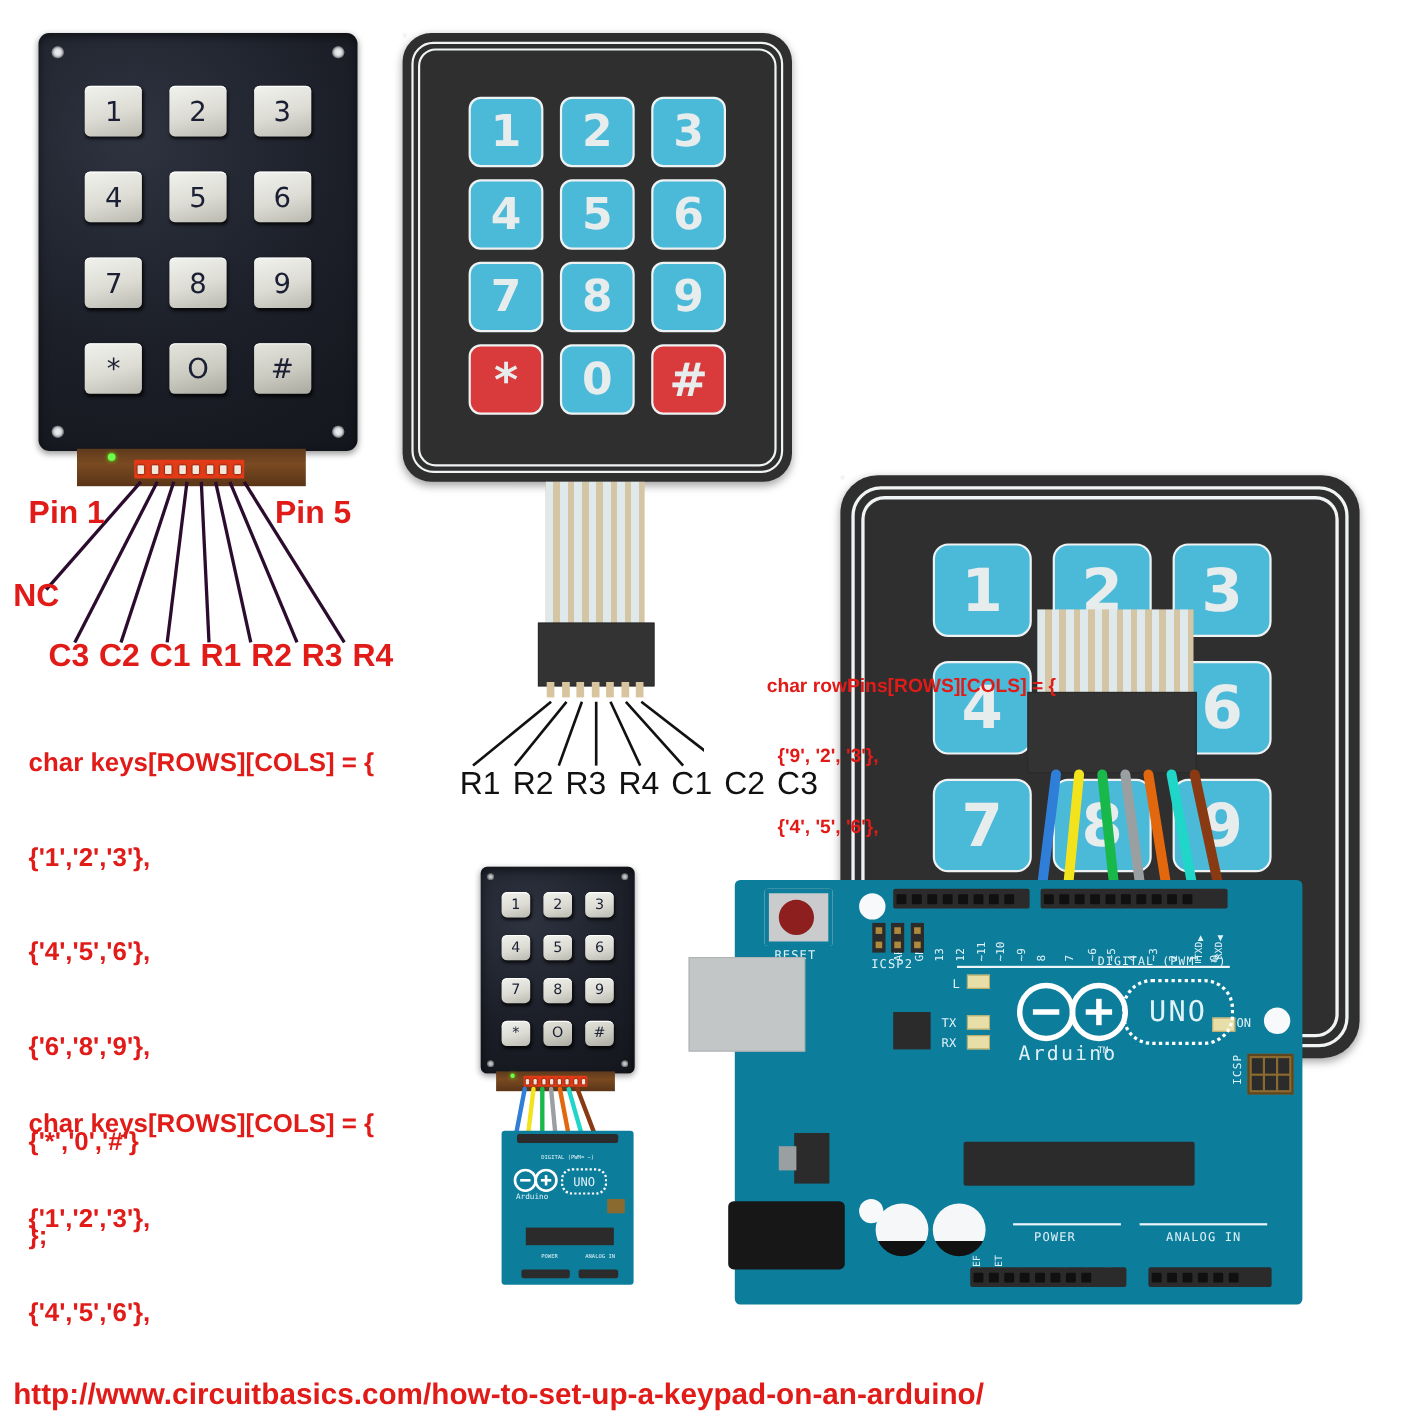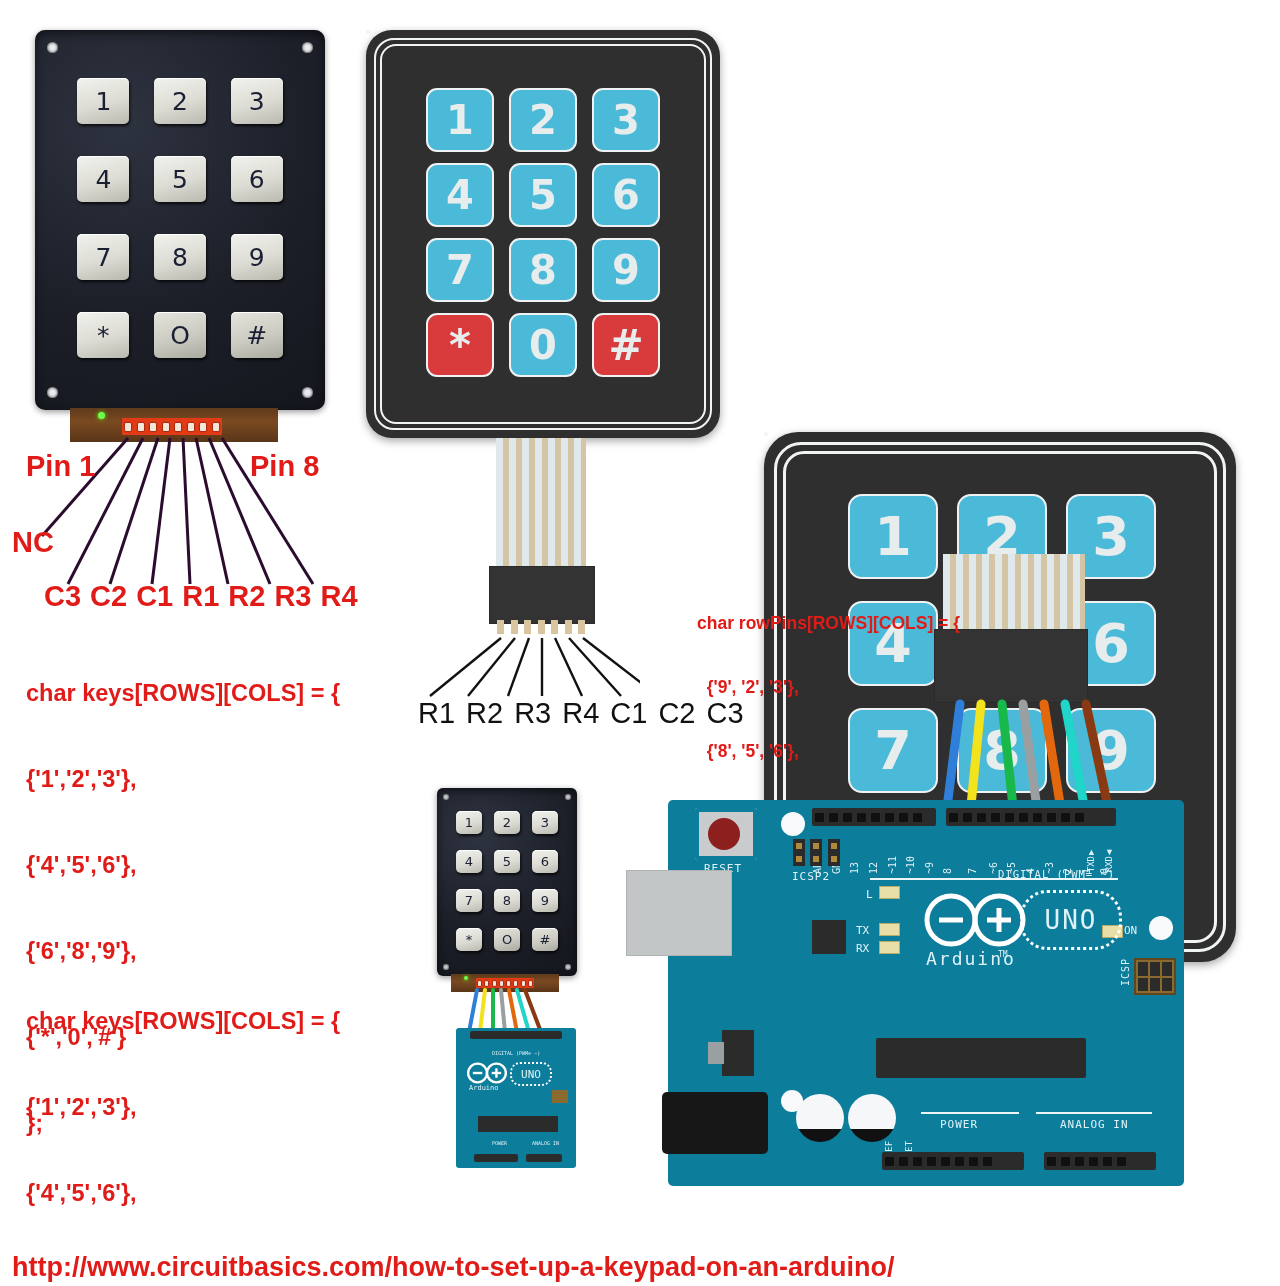--- a/index.html
+++ b/index.html
@@ -104,21 +104,21 @@
     <line x1="158" y1="2" x2="110" y2="148"></line>
     <line x1="170" y1="2" x2="152" y2="148"></line>
     <line x1="183" y1="2" x2="190" y2="148"></line>
     <line x1="196" y1="2" x2="228" y2="148"></line>
     <line x1="209" y1="2" x2="270" y2="148"></line>
     <line x1="222" y1="2" x2="313" y2="148"></line>
   </g>
 </svg>
 
 <div class="abs red" style="left:26px;top:450px;font-size:29px;text-align:center;">Pin 1</div>
-<div class="abs red" style="left:250px;top:450px;font-size:29px;">Pin 8</div>
+<div class="abs red" style="left:250px;top:450px;font-size:29px;">Pin 5</div>
 <div class="abs red" style="left:12px;top:526px;font-size:29px;">NC</div>
 
 <div class="abs" style="left:44px;top:580px;width:300px;display:flex;gap:9px;font-size:29px;">
   <span class="red">C3</span>
   <span class="red">C2</span>
   <span class="red">C1</span>
   <span class="red">R1</span>
   <span class="red">R2</span>
   <span class="red">R3</span>
   <span class="red">R4</span>
@@ -221,21 +221,21 @@
     <div class="vkey red" style="font-size:58px;border-radius:14px;">#</div>
   </div>
 </div>
 
 <div class="abs ribbon" style="left:943px;top:554px;width:142px;height:76px;"></div>
 <div class="abs conn-block" style="left:934px;top:629px;width:152px;height:72px;"></div>
 
 <div class="abs codeblock" style="left:697px;top:570px;font-size:17.5px;">
   <div>char rowPins[ROWS][COLS] = {</div>
   <div>  {'9', '2', '3'},</div>
-  <div>  {'8', '5', '6'},</div>
+  <div>  {'4', '5', '6'},</div>
   <div>  {'7', '8', '9'},</div>
   <div>  {'*', '0', '#'}</div>
   <div>};</div>
 </div>
 <div class="abs codeblock" style="left:695px;top:765px;font-size:17.5px;">
   <div>byte rowPins[ROWS] = {9, 8, 7, 6};</div>
   <div>byte colPins[COLS] = {5, 4, 3};</div>
 </div>
 
 <svg class="leadersvg" style="left:940px;top:698px;width:180px;height:125px;">

